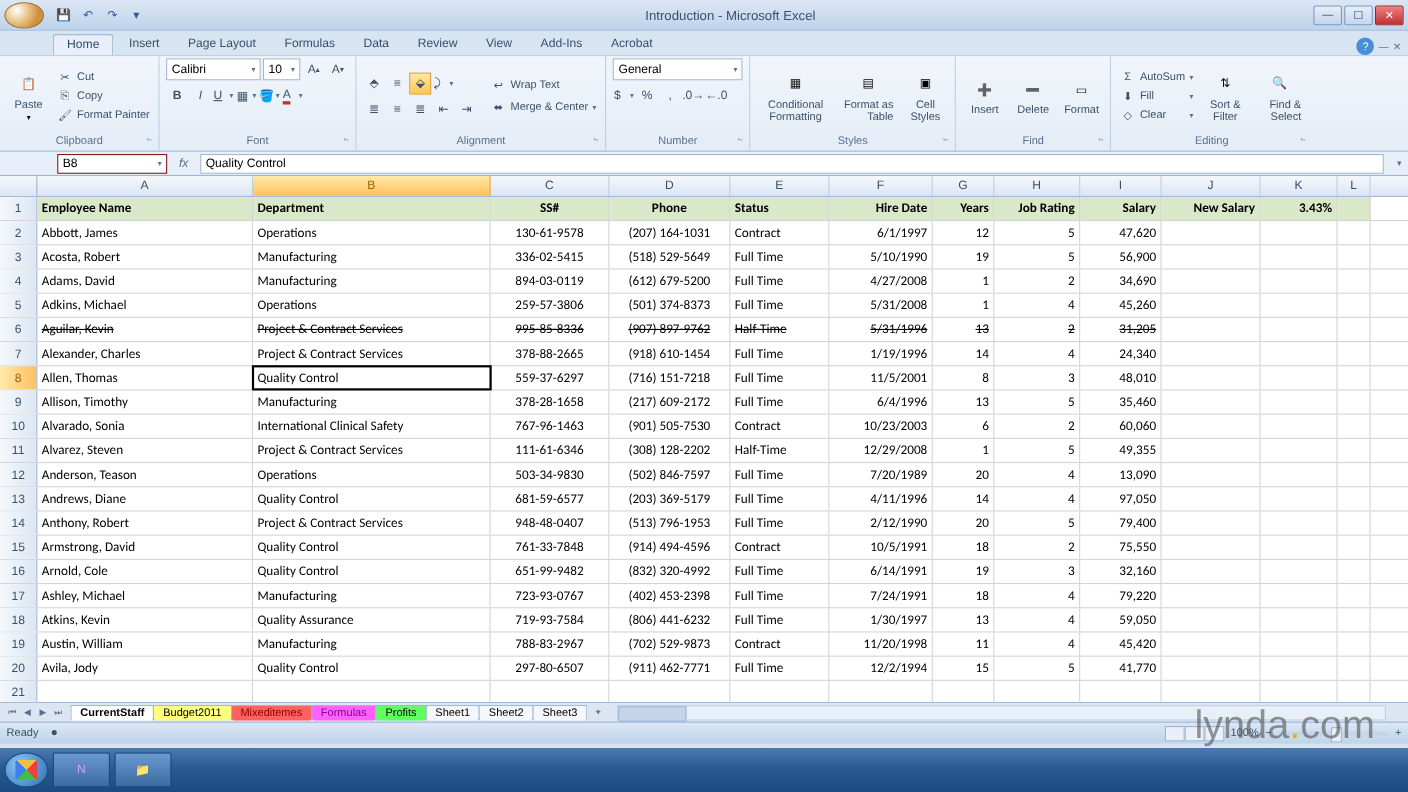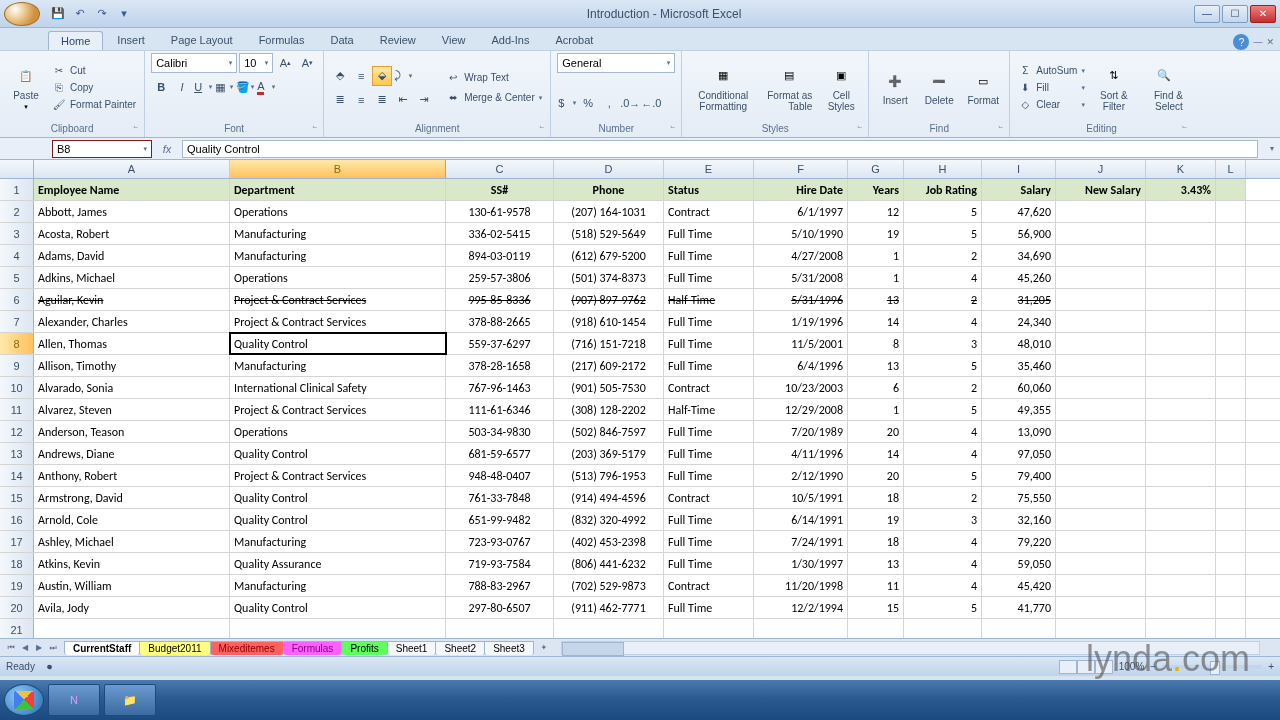--- a/index.html
+++ b/index.html
@@ -237,21 +237,21 @@
             <span class="si">⬌</span>
             <span>Merge &amp; Center</span>
             <span class="dd-arr">▾</span>
           </div>
       </div>
     </div>
     <div class="r-group-label">Alignment</div>
   </div>
 
   <div class="r-group">
-    <div class="r-group-body" style="flex-direction:column;align-items:flex-start;gap:20px;">
+    <div class="r-group-body" style="flex-direction:column;align-items:flex-start;gap:4px;">
       <div class="font-sel" style="width:118px;">
           <span>General</span>
           <span class="dd-arr">▾</span>
         </div>
       <div class="r-btn-row">
         <div class="r-tb">$<span class="dd-arr">▾</span></div>
         <div class="r-tb">%</div>
         <div class="r-tb">,</div>
         <div class="r-tb">.0→</div>
         <div class="r-tb">←.0</div>

